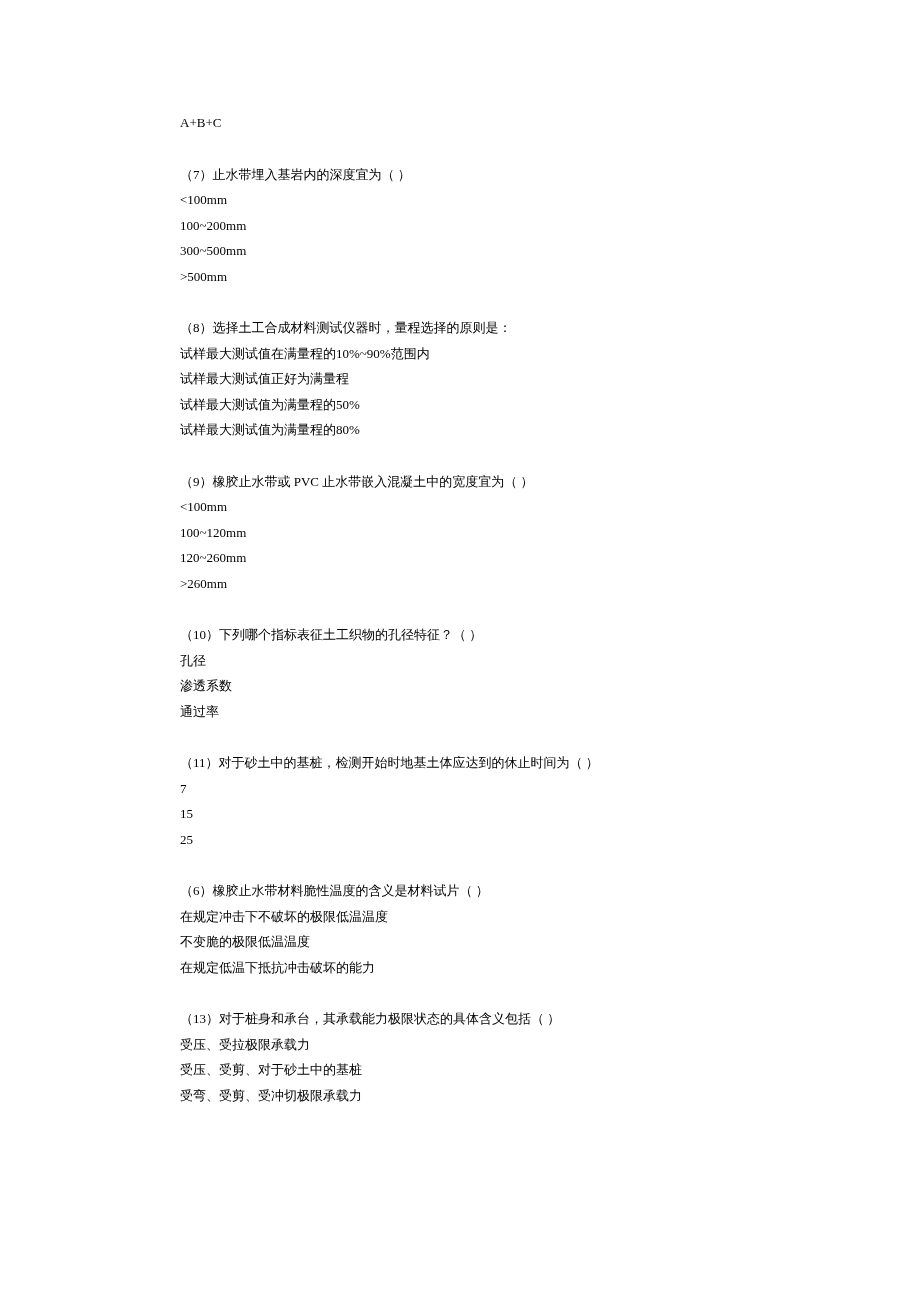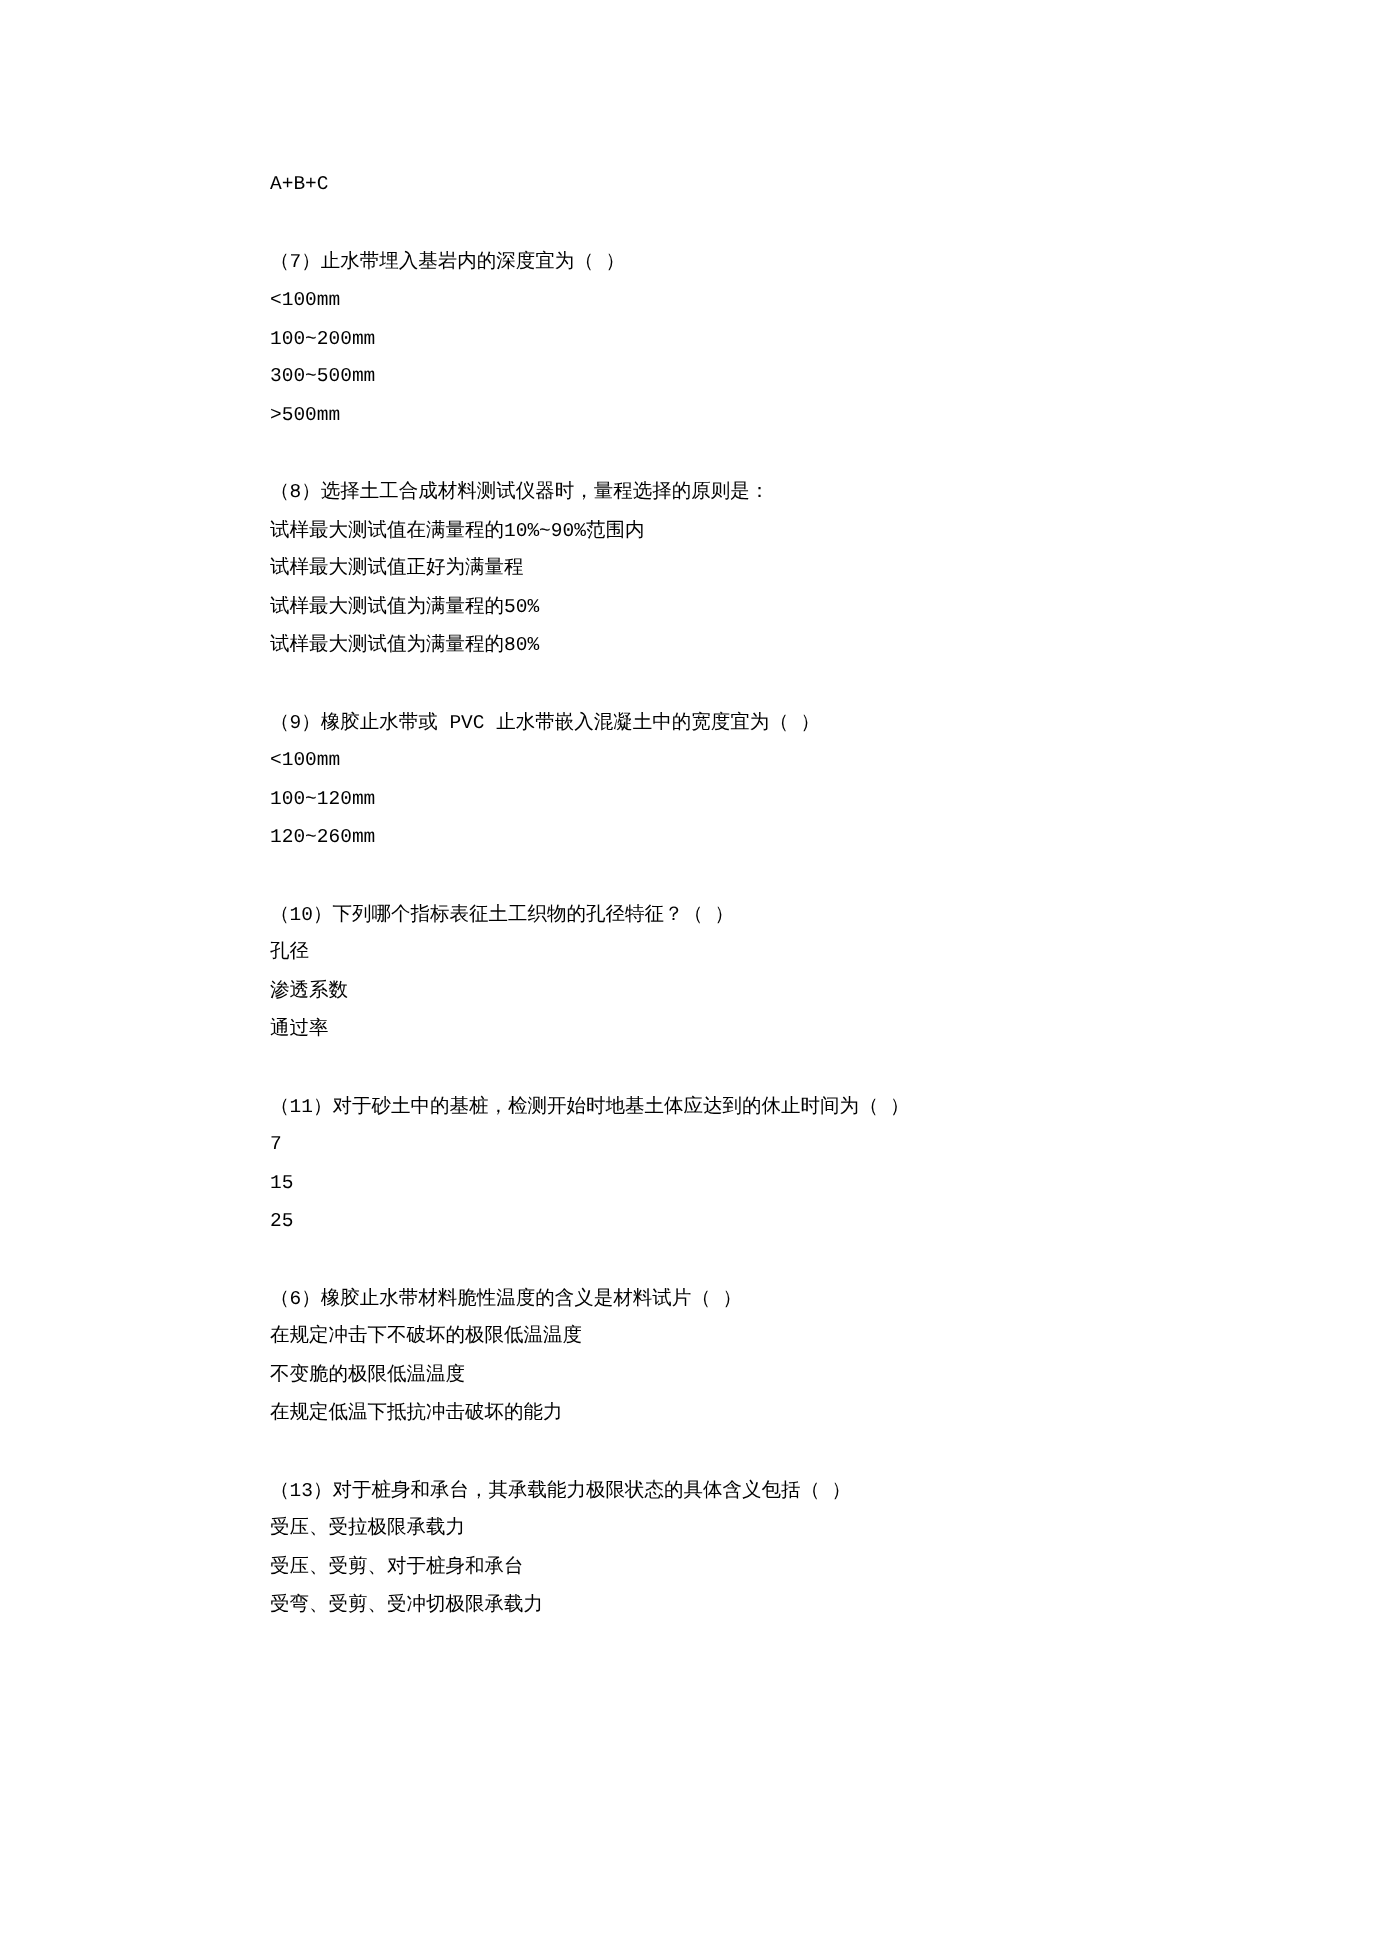--- a/index.html
+++ b/index.html
@@ -11,21 +11,20 @@
     }
     .page {
       padding: 110px 0 60px 180px;
       width: 560px;
     }
     .line {
       font-size: 13px;
       line-height: 25.5px;
       color: #000000;
       white-space: pre-wrap;
-      font-family: Liberation Mono, monospace;
     }
     .block {
       margin-bottom: 26px;
     }
     .block:last-child {
       margin-bottom: 4px;
     }
   </style>
 </head>
 <body>
@@ -50,20 +49,21 @@
     <div class="line">试样最大测试值正好为满量程</div>
     <div class="line">试样最大测试值为满量程的50%</div>
     <div class="line">试样最大测试值为满量程的80%</div>
   </div>
 
   <div class="block">
     <div class="line">（9）橡胶止水带或 PVC 止水带嵌入混凝土中的宽度宜为（ ）</div>
     <div class="line">&lt;100mm</div>
     <div class="line">100~120mm</div>
     <div class="line">120~260mm</div>
+    <div class="line">&gt;260mm</div>
   </div>
 
   <div class="block">
     <div class="line">（10）下列哪个指标表征土工织物的孔径特征？（ ）</div>
     <div class="line">孔径</div>
     <div class="line">渗透系数</div>
     <div class="line">通过率</div>
   </div>
 
   <div class="block">
@@ -76,17 +76,17 @@
   <div class="block">
     <div class="line">（6）橡胶止水带材料脆性温度的含义是材料试片（ ）</div>
     <div class="line">在规定冲击下不破坏的极限低温温度</div>
     <div class="line">不变脆的极限低温温度</div>
     <div class="line">在规定低温下抵抗冲击破坏的能力</div>
   </div>
 
   <div class="block">
     <div class="line">（13）对于桩身和承台，其承载能力极限状态的具体含义包括（ ）</div>
     <div class="line">受压、受拉极限承载力</div>
-    <div class="line">受压、受剪、对于桩身和承台</div>
+    <div class="line">受压、受剪、对于砂土中的基桩</div>
     <div class="line">受弯、受剪、受冲切极限承载力</div>
   </div>
 
 </div>
 
 </body></html>

